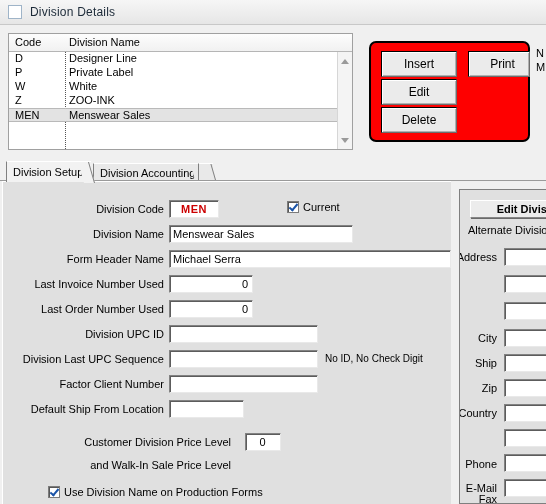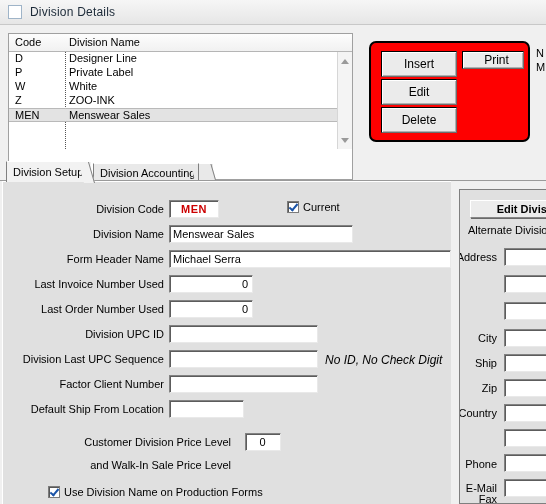--- a/index.html
+++ b/index.html
@@ -39,21 +39,21 @@
     left: 30px; top: 5px;
     font-size: 12px;
     color: #1c2a38;
     letter-spacing: .2px;
   }
 
   
   #grid {
     position: absolute;
     left: 8px; top: 33px;
-    width: 345px; height: 147px;
+    width: 345px; height: 117px;
     background: #ffffff;
     border: 1px solid #a0a0a0;
     box-sizing: border-box;
   }
   #grid-header {
     position: absolute;
     left: 0; top: 0;
     width: 343px; height: 18px;
     background: linear-gradient(to bottom, #fdfdfd 0%, #f1f1f1 100%);
     border-bottom: 1px solid #b5b5b5;
@@ -151,21 +151,21 @@
     color: #000;
     display: flex;
     align-items: center;
     justify-content: center;
     box-sizing: border-box;
     cursor: default;
   }
   #btn-insert { left: 10px; top: 8px;  width: 76px; height: 26px; }
   #btn-edit   { left: 10px; top: 36px; width: 76px; height: 26px; }
   #btn-delete { left: 10px; top: 64px; width: 76px; height: 26px; text-align: center; }
-  #btn-print  { left: 91px; top: 8px;  width: 62px; height: 18px; padding-left: 7px; }
+  #btn-print  { left: 97px; top: 8px;  width: 62px; height: 26px; padding-left: 7px; }
 
   
   #cut-labels {
     position: absolute;
     left: 536px; top: 46px;
     width: 12px;
     font-size: 11px;
     line-height: 14px;
     overflow: hidden;
     white-space: nowrap;
@@ -252,23 +252,22 @@
   }
   .f-input.num { text-align: right; padding-right: 4px; }
   .f-input.code {
     color: #cc0000;
     font-weight: bold;
     text-align: center;
     letter-spacing: .5px;
   }
   .f-static {
     position: absolute;
-    font-size: 12px;
-    white-space: nowrap;
-    font-style: italic;
+    font-size: 10px;
+    white-space: nowrap;
   }
   .chk-wrap {
     position: absolute;
     display: flex;
     align-items: center;
     gap: 4px;
     font-size: 11px;
     white-space: nowrap;
   }
   .chk-box {

